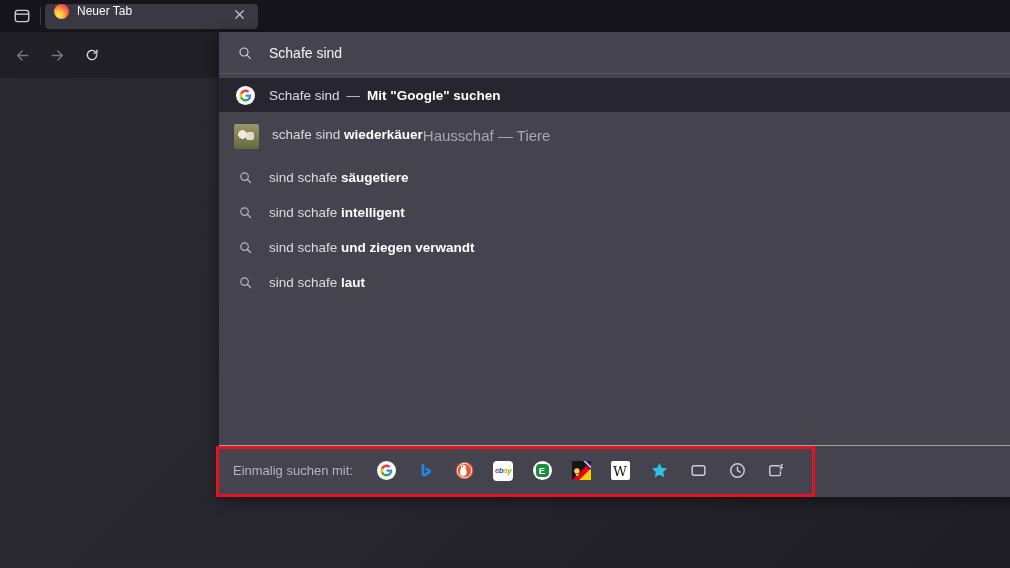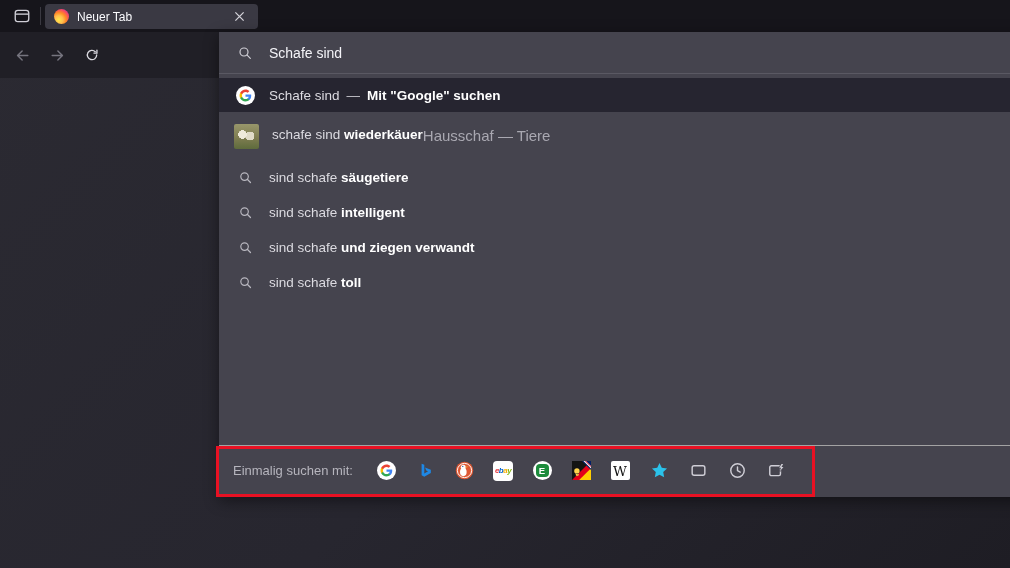--- a/index.html
+++ b/index.html
@@ -8,21 +8,21 @@
     font-family:"Liberation Sans", sans-serif;
     background:linear-gradient(135deg,#2b2a32 0%,#27262f 55%,#1e1d24 100%);
     position:relative; color:#e9e8ee;
   }
   
   .tabbar { position:absolute; top:0; left:0; width:1010px; height:32px; background:#16151b; }
   .fxview { position:absolute; left:7px; top:4px; width:30px; height:24px; border-radius:4px;
             display:flex; align-items:center; justify-content:center; background:transparent; border:none; cursor:pointer; }
   .tabsep { position:absolute; left:40px; top:7px; width:1px; height:18px; background:#3a3941; }
   .tab { position:absolute; left:45px; top:4px; width:213px; height:25px; background:#3a3943;
-         border-radius:4px; display:flex; align-items:center; padding:0 9px; gap:8px;
+         border-radius:4px; display:flex; padding:0 9px; gap:8px;
          font-size:12px; color:#fbfbfe; cursor:pointer; }
   .fxlogo { width:15px; height:15px; border-radius:50%; flex:0 0 auto;
             background:radial-gradient(circle at 32% 72%, #ffe948 0%, #ffbd4f 28%, #ff8b24 48%, #f5426c 72%, #9059ff 100%); }
   .tabtitle { flex:1 1 auto; white-space:nowrap; overflow:hidden; }
   .tabclose { width:20px; height:20px; border:none; background:transparent; display:flex; align-items:center;
               justify-content:center; border-radius:3px; cursor:pointer; flex:0 0 auto; }
   
   .toolstub { position:absolute; top:32px; left:0; width:219px; height:46px; background:#201f26; }
   .navbtn { position:absolute; top:9px; width:28px; height:28px; border:none; background:transparent;
             border-radius:4px; display:flex; align-items:center; justify-content:center; cursor:pointer; }
@@ -178,21 +178,21 @@
     </div>
 
 
     <div class="row">
       <span class="icon">
           <svg width="15" height="15" viewBox="0 0 24 24" fill="none" stroke="#b8b7bf" stroke-width="1.9" stroke-linecap="round">
             <circle cx="10.5" cy="10.5" r="6"></circle>
             <path d="M15.2 15.2L20 20"></path>
           </svg>
         </span>
-      <span><span class="typed">sind schafe </span><span class="comp">toll</span></span>
+      <span><span class="typed">sind schafe </span><span class="comp">laut</span></span>
     </div>
 
   </div>
 
   <div class="oneoff">
     <span class="oneoff-label">Einmalig suchen mit:</span>
     <div class="engines">
 
       <button class="obtn">
         <span class="gwrap">

